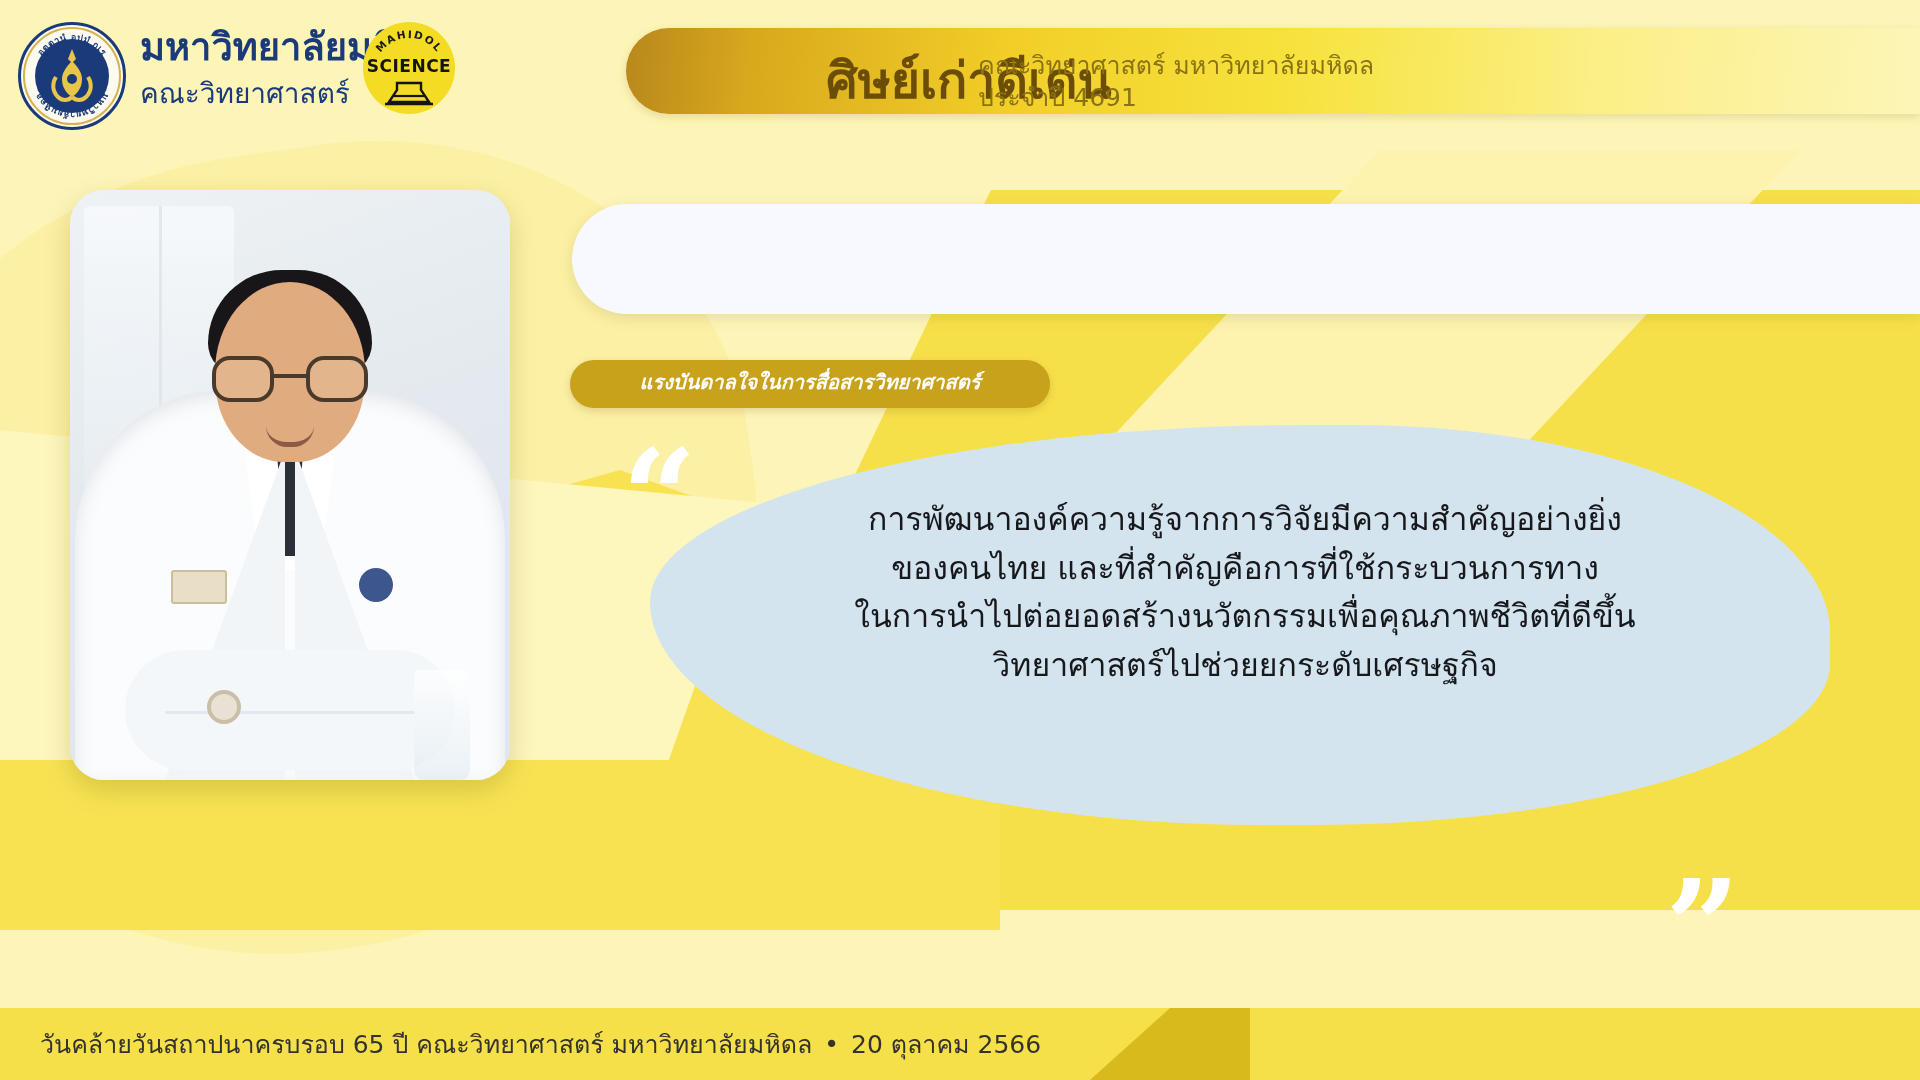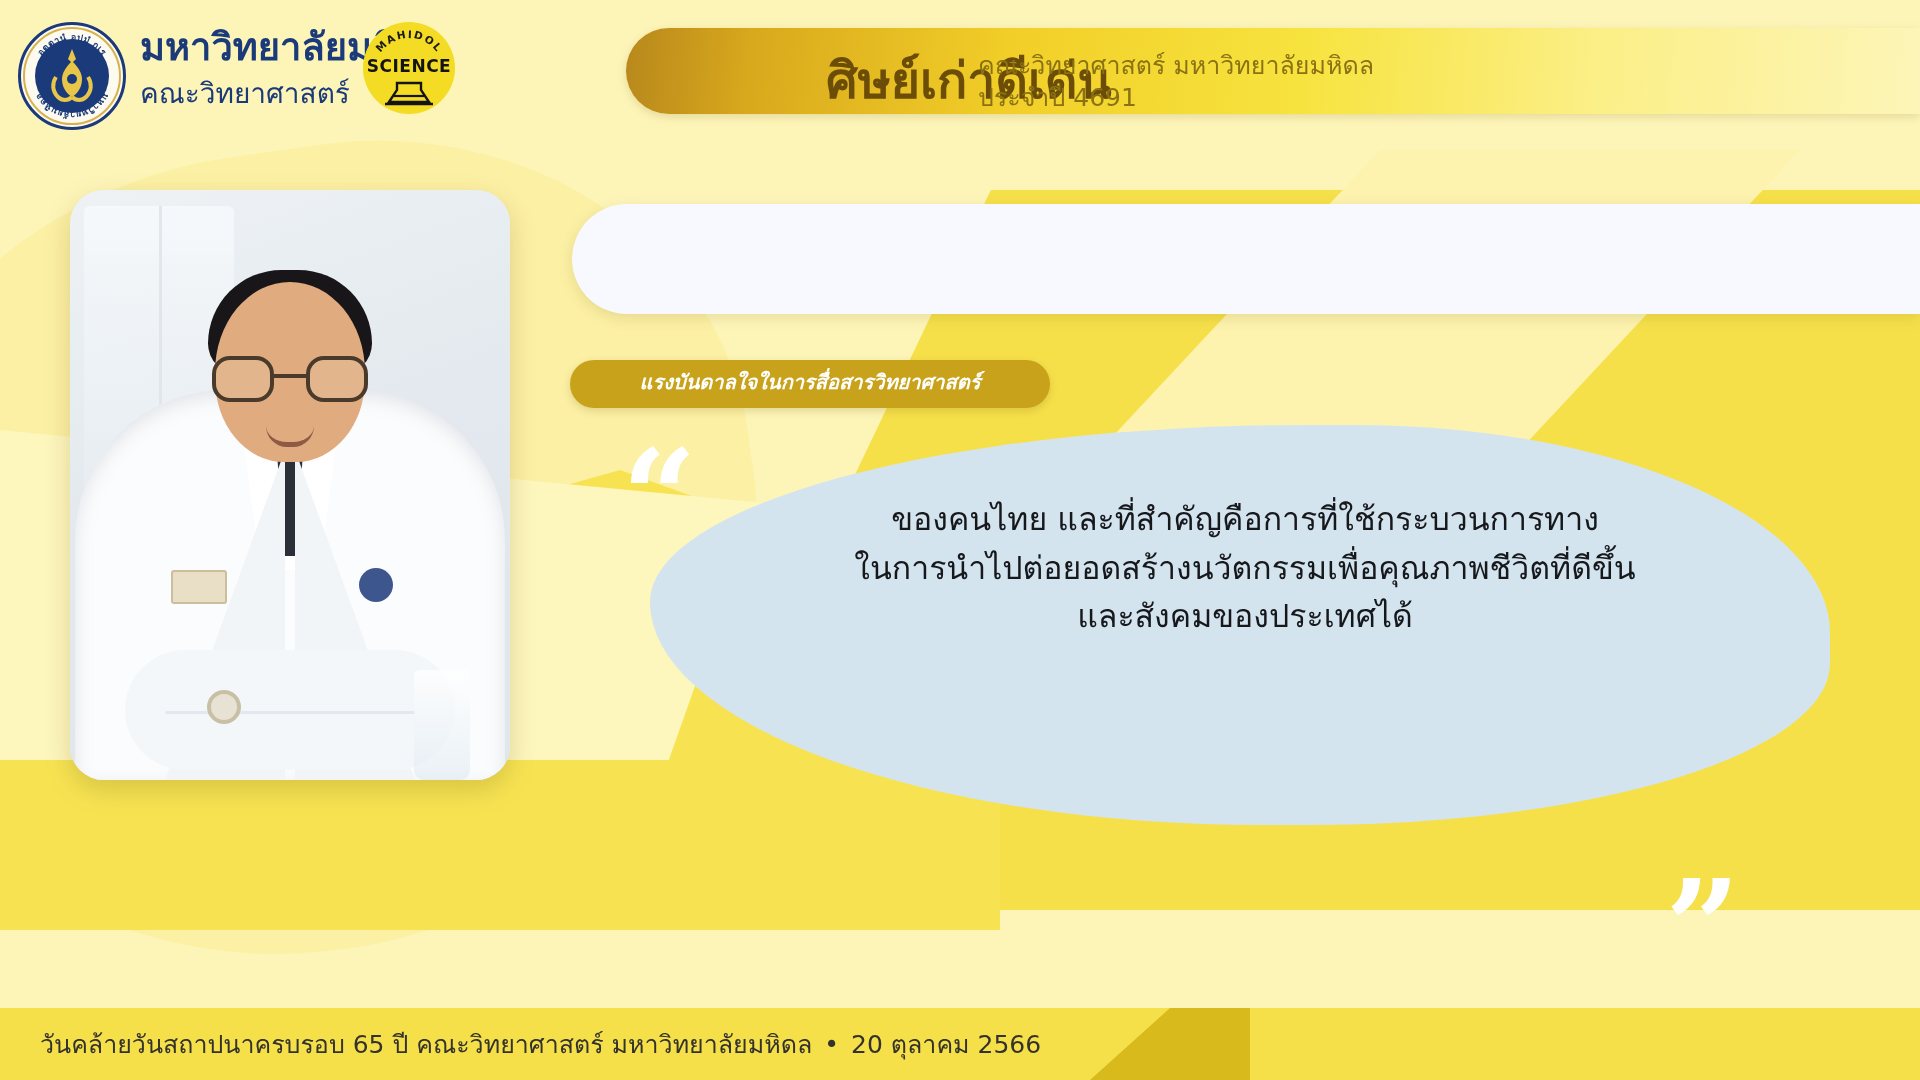--- a/index.html
+++ b/index.html
@@ -383,23 +383,24 @@
   <div class="name-banner"></div>
 
   <div class="sub-banner"></div>
   <div class="sub-text">แรงบันดาลใจในการสื่อสารวิทยาศาสตร์</div>
 
   <div class="quote-blob"></div>
   <div class="quote-blob2"></div>
   <div class="qmark-open">“</div>
   <div class="qmark-close">”</div>
   <div class="quote-text">
+    <span class="ql">การพัฒนาองค์ความรู้จากการวิจัยมีความสำคัญอย่างยิ่ง</span>
     <span class="ql">ของคนไทย และที่สำคัญคือการที่ใช้กระบวนการทาง</span>
     <span class="ql">ในการนำไปต่อยอดสร้างนวัตกรรมเพื่อคุณภาพชีวิตที่ดีขึ้น</span>
-    <span class="ql">และสังคมของประเทศได้</span>
+    <span class="ql">วิทยาศาสตร์ไปช่วยยกระดับเศรษฐกิจ</span>
   </div>
 
   <div class="footer-strip"></div>
   <div class="footer-wedge"></div>
   <div class="footer-right"></div>
   <div class="footer-text">
     <span>วันคล้ายวันสถาปนาครบรอบ 65 ปี คณะวิทยาศาสตร์ มหาวิทยาลัยมหิดล</span>
     <span class="dot">•</span>
     <span>20 ตุลาคม 2566</span>
   </div>

